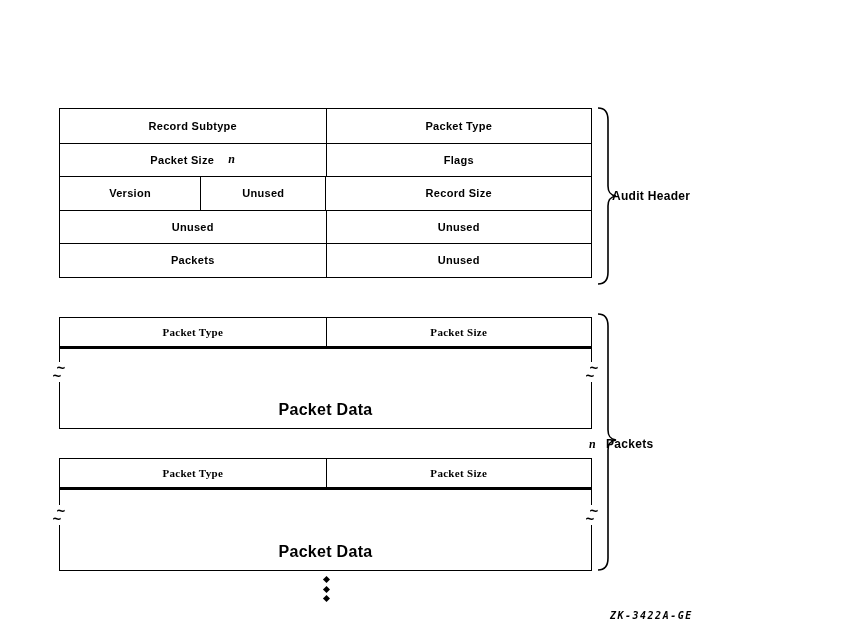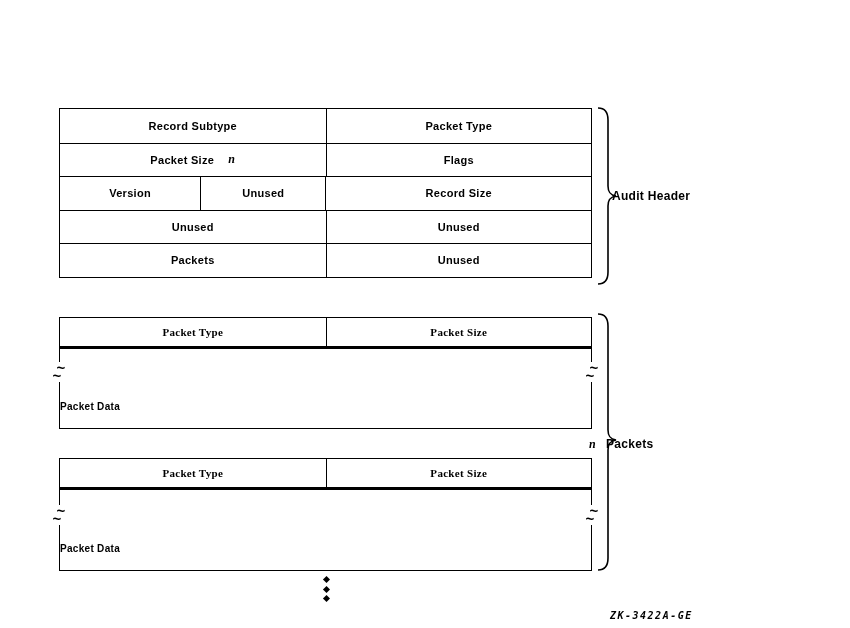--- a/index.html
+++ b/index.html
@@ -68,21 +68,22 @@
     font-family: Liberation Serif, serif;
   }
   .p-data {
     position: relative;
     box-sizing: border-box;
   }
   .p-data-label {
     position: absolute;
     left: 0;
     right: 0;
-    font-size: 10px;
+    text-align: center;
+    font-size: 16px;
     font-weight: bold;
     letter-spacing: 0.3px;
     color: #000;
   }
   
   .edge-break {
     position: absolute;
     width: 20px;
     height: 20px;
     background: #ffffff;

